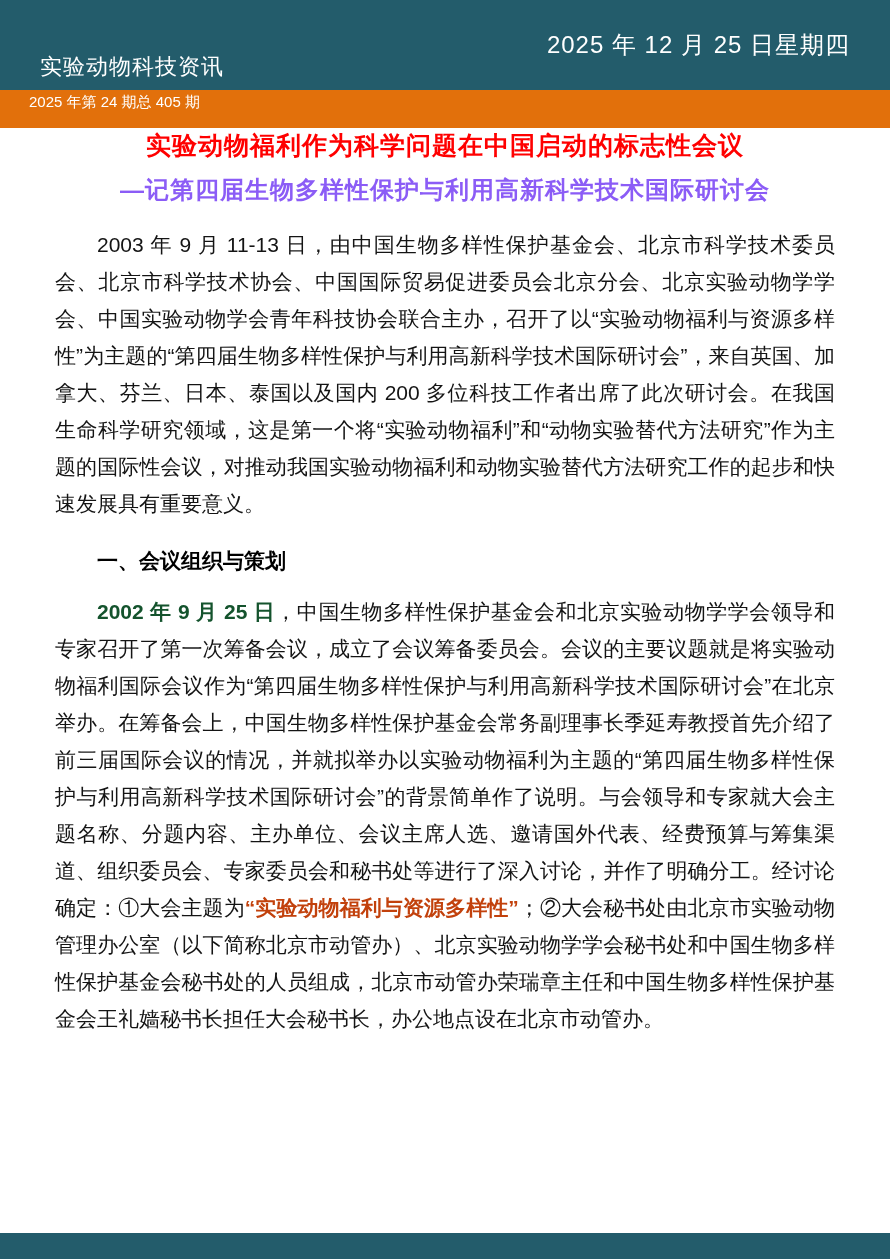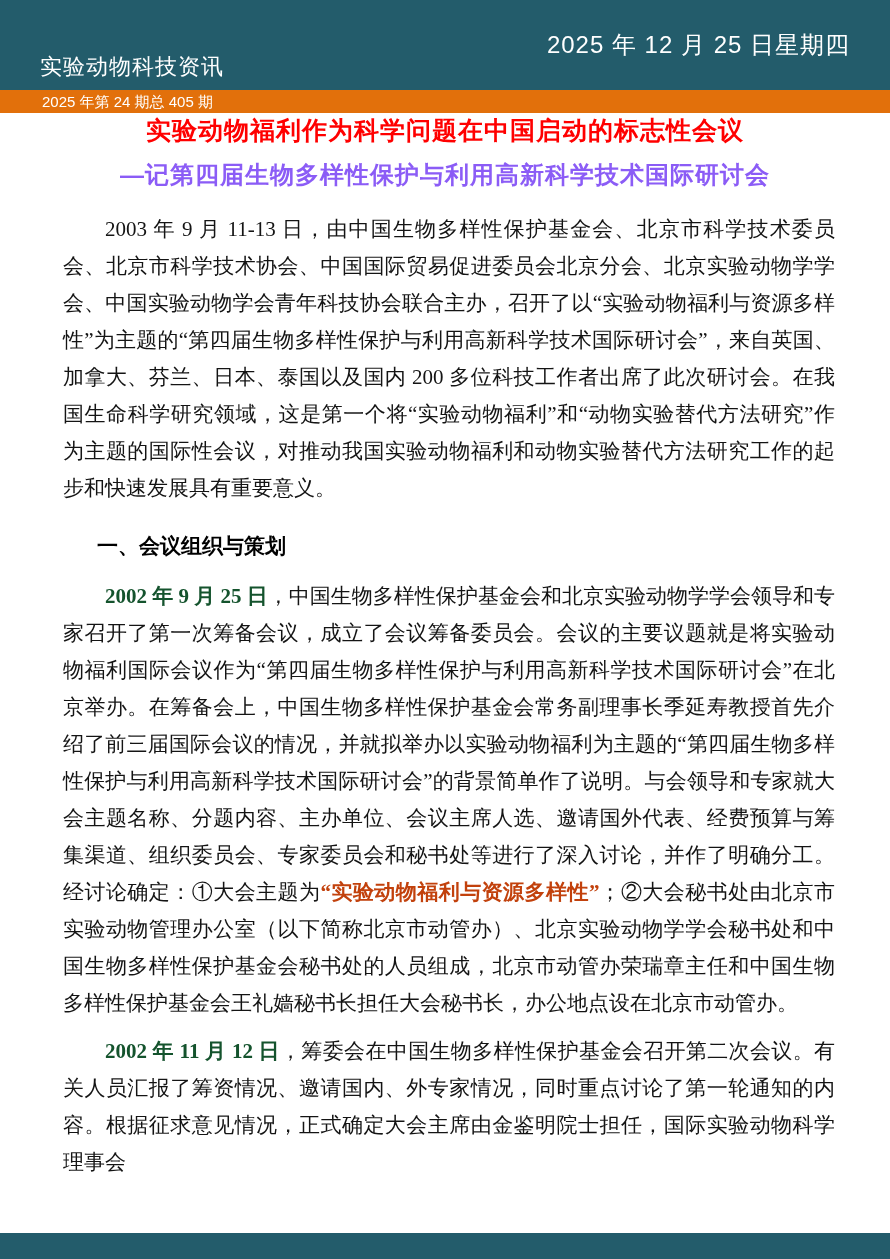--- a/index.html
+++ b/index.html
@@ -20,26 +20,26 @@
     align-items: center;
     justify-content: space-between;
     padding: 0 40px;
     box-sizing: border-box;
     color: #ffffff;
   }
   .header .brand { font-size: 22px; letter-spacing: 1px; margin-top: 44px; }
   .header .date  { font-size: 24px; letter-spacing: 1px; text-align: center; }
   
   .issue-bar {
-    height: 23px;
+    height: 38px;
     background: #e2700b;
     color: #ffffff;
     font-size: 15px;
     line-height: 23px;
-    padding-left: 42px;
+    padding-left: 29px;
     box-sizing: border-box;
   }
   
   .title {
     margin: 1px 30px 0;
     text-align: center;
     color: #ff0000;
     font-weight: bold;
     font-size: 25px;
     letter-spacing: 1px;
@@ -53,21 +53,21 @@
     letter-spacing: 1px;
   }
   
   .doc-body {
     padding: 20px 55px 0 55px;
     font-size: 21px;
     line-height: 37px;
     text-align: justify;
     color: #141414;
   }
-  .doc-body p { margin: 0 0 11px 8px; text-indent: 2em; font-family: Liberation Serif, serif; }
+  .doc-body p { margin: 0 0 11px 0; text-indent: 2em; }
   .section-heading {
     font-weight: bold;
     font-size: 21px;
     margin: 20px 0 14px 0;
     text-indent: 2em;
     color: #000000;
   }
   .date-bold { font-weight: bold; color: #14532d; }
   .red-bold  { font-weight: bold; color: #c2410c; }
   
@@ -100,21 +100,18 @@
     <p>
       <span>2003 年 9 月 11-13 日，由中国生物多样性保护基金会、北京市科学技术委员会、北京市科学技术协会、中国国际贸易促进委员会北京分会、北京实验动物学学会、中国实验动物学会青年科技协会联合主办，召开了以“实验动物福利与资源多样性”为主题的“第四届生物多样性保护与利用高新科学技术国际研讨会”，来自英国、加拿大、芬兰、日本、泰国以及国内 200 多位科技工作者出席了此次研讨会。在我国生命科学研究领域，这是第一个将“实验动物福利”和“动物实验替代方法研究”作为主题的国际性会议，对推动我国实验动物福利和动物实验替代方法研究工作的起步和快速发展具有重要意义。</span>
     </p>
 
     <div class="section-heading">一、会议组织与策划</div>
 
     <p>
       <span class="date-bold">2002 年 9 月 25 日</span><span>，中国生物多样性保护基金会和北京实验动物学学会领导和专家召开了第一次筹备会议，成立了会议筹备委员会。会议的主要议题就是将实验动物福利国际会议作为“第四届生物多样性保护与利用高新科学技术国际研讨会”在北京举办。在筹备会上，中国生物多样性保护基金会常务副理事长季延寿教授首先介绍了前三届国际会议的情况，并就拟举办以实验动物福利为主题的“第四届生物多样性保护与利用高新科学技术国际研讨会”的背景简单作了说明。与会领导和专家就大会主题名称、分题内容、主办单位、会议主席人选、邀请国外代表、经费预算与筹集渠道、组织委员会、专家委员会和秘书处等进行了深入讨论，并作了明确分工。经讨论确定：①大会主题为</span><span class="red-bold">“实验动物福利与资源多样性”</span><span>；②大会秘书处由北京市实验动物管理办公室（以下简称北京市动管办）、北京实验动物学学会秘书处和中国生物多样性保护基金会秘书处的人员组成，北京市动管办荣瑞章主任和中国生物多样性保护基金会王礼嫱秘书长担任大会秘书长，办公地点设在北京市动管办。</span>
     </p>
 
-    <p>
-      <span class="date-bold">2002 年 11 月 12 日</span><span>，筹委会在中国生物多样性保护基金会召开第二次会议。有关人员汇报了筹资情况、邀请国内、外专家情况，同时重点讨论了第一轮通知的内容。根据征求意见情况，正式确定大会主席由金鉴明院士担任，国际实验动物科学理事会</span>
-    </p>
 
   </div>
 
   <div class="footer-bar"></div>
 
 </div>
 
 </body></html>

